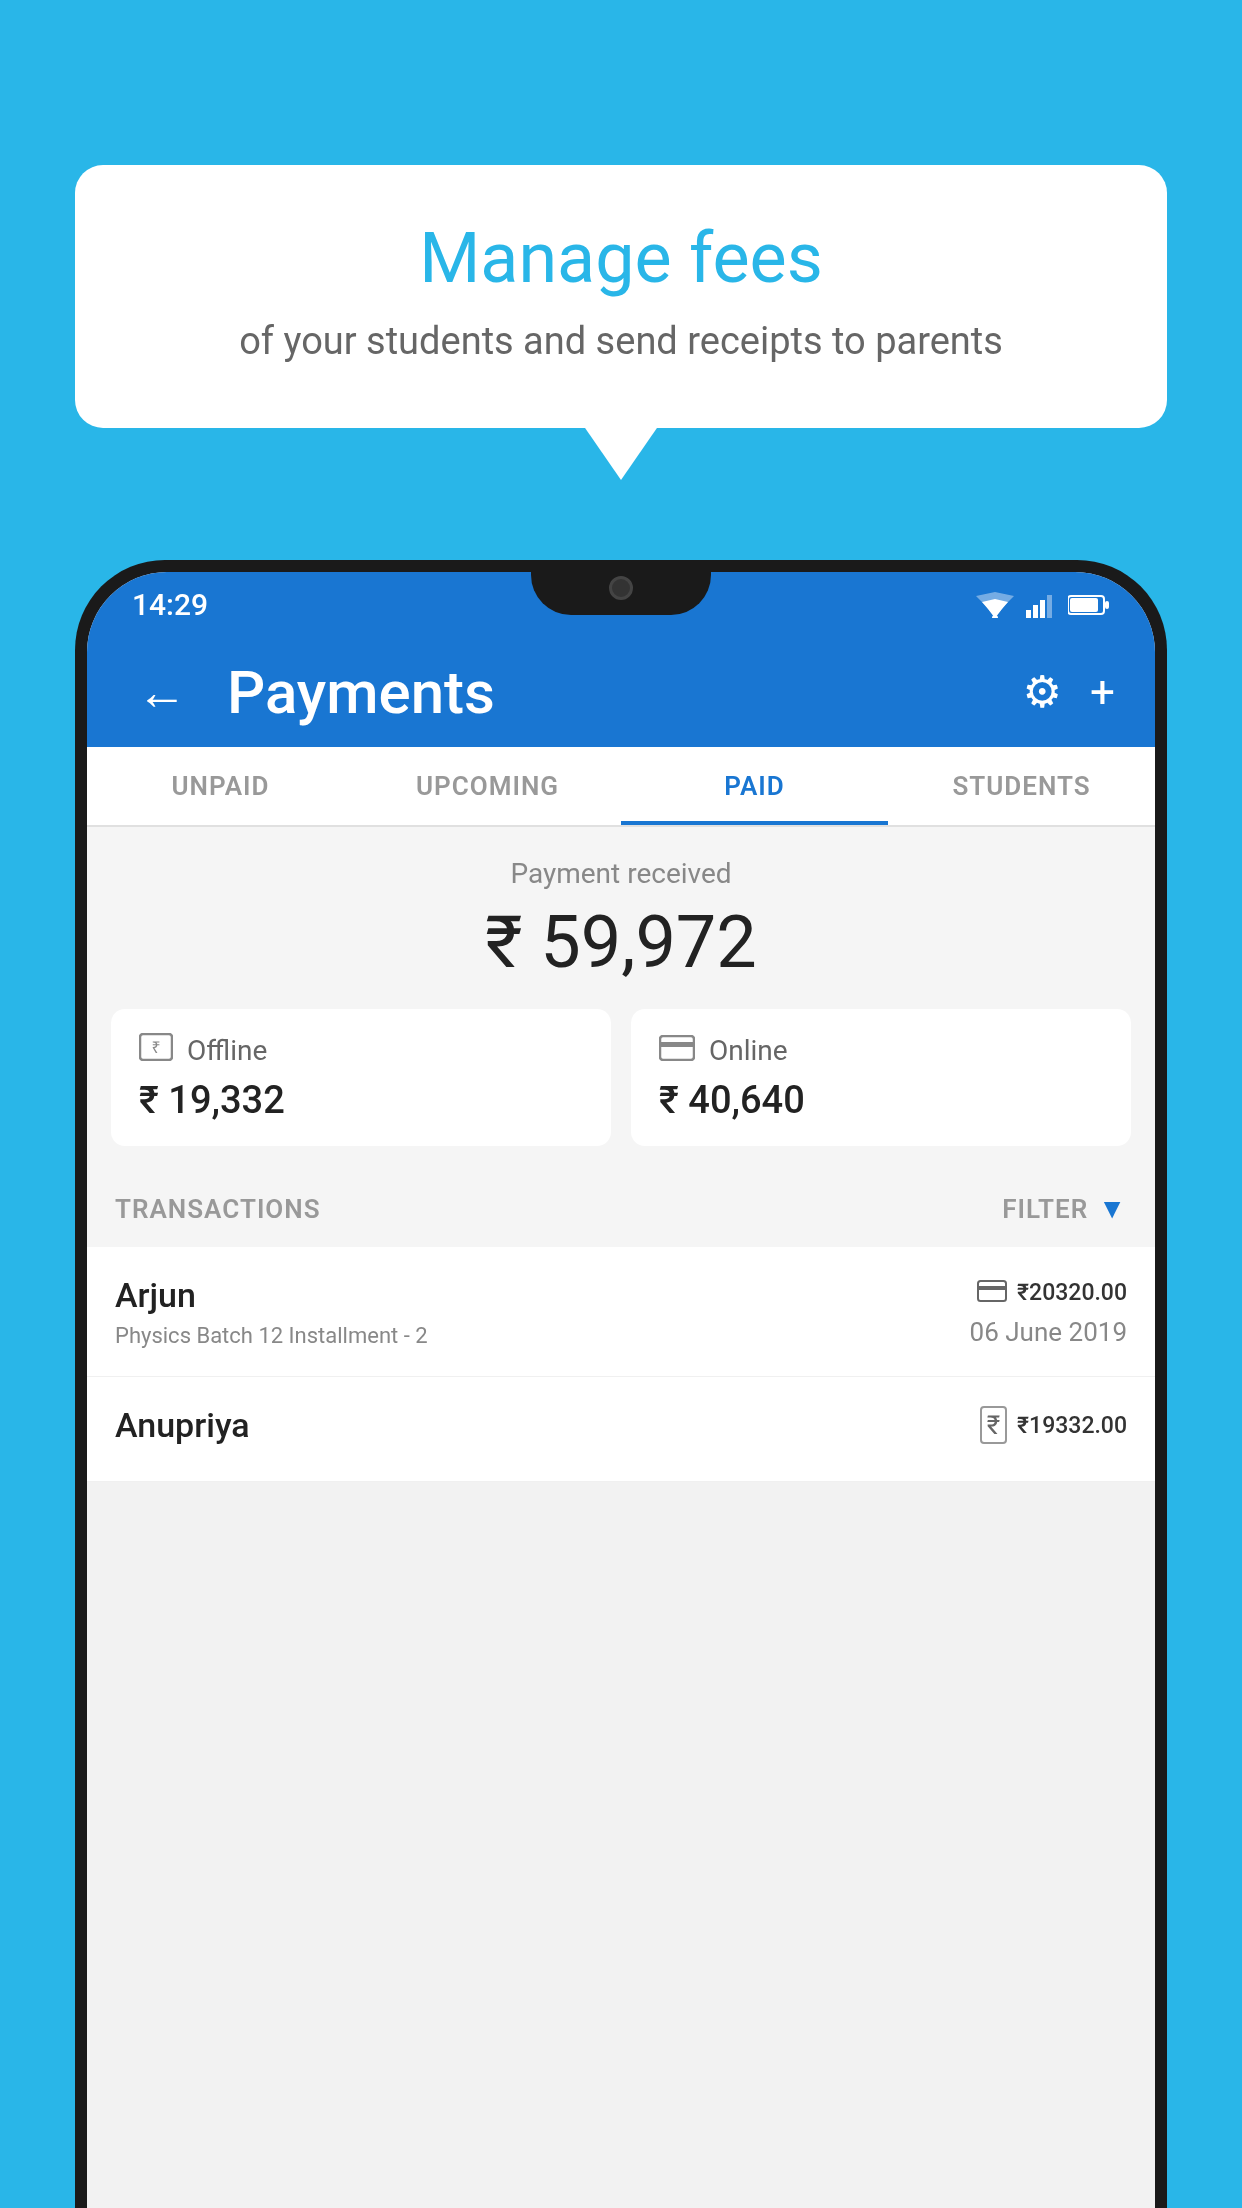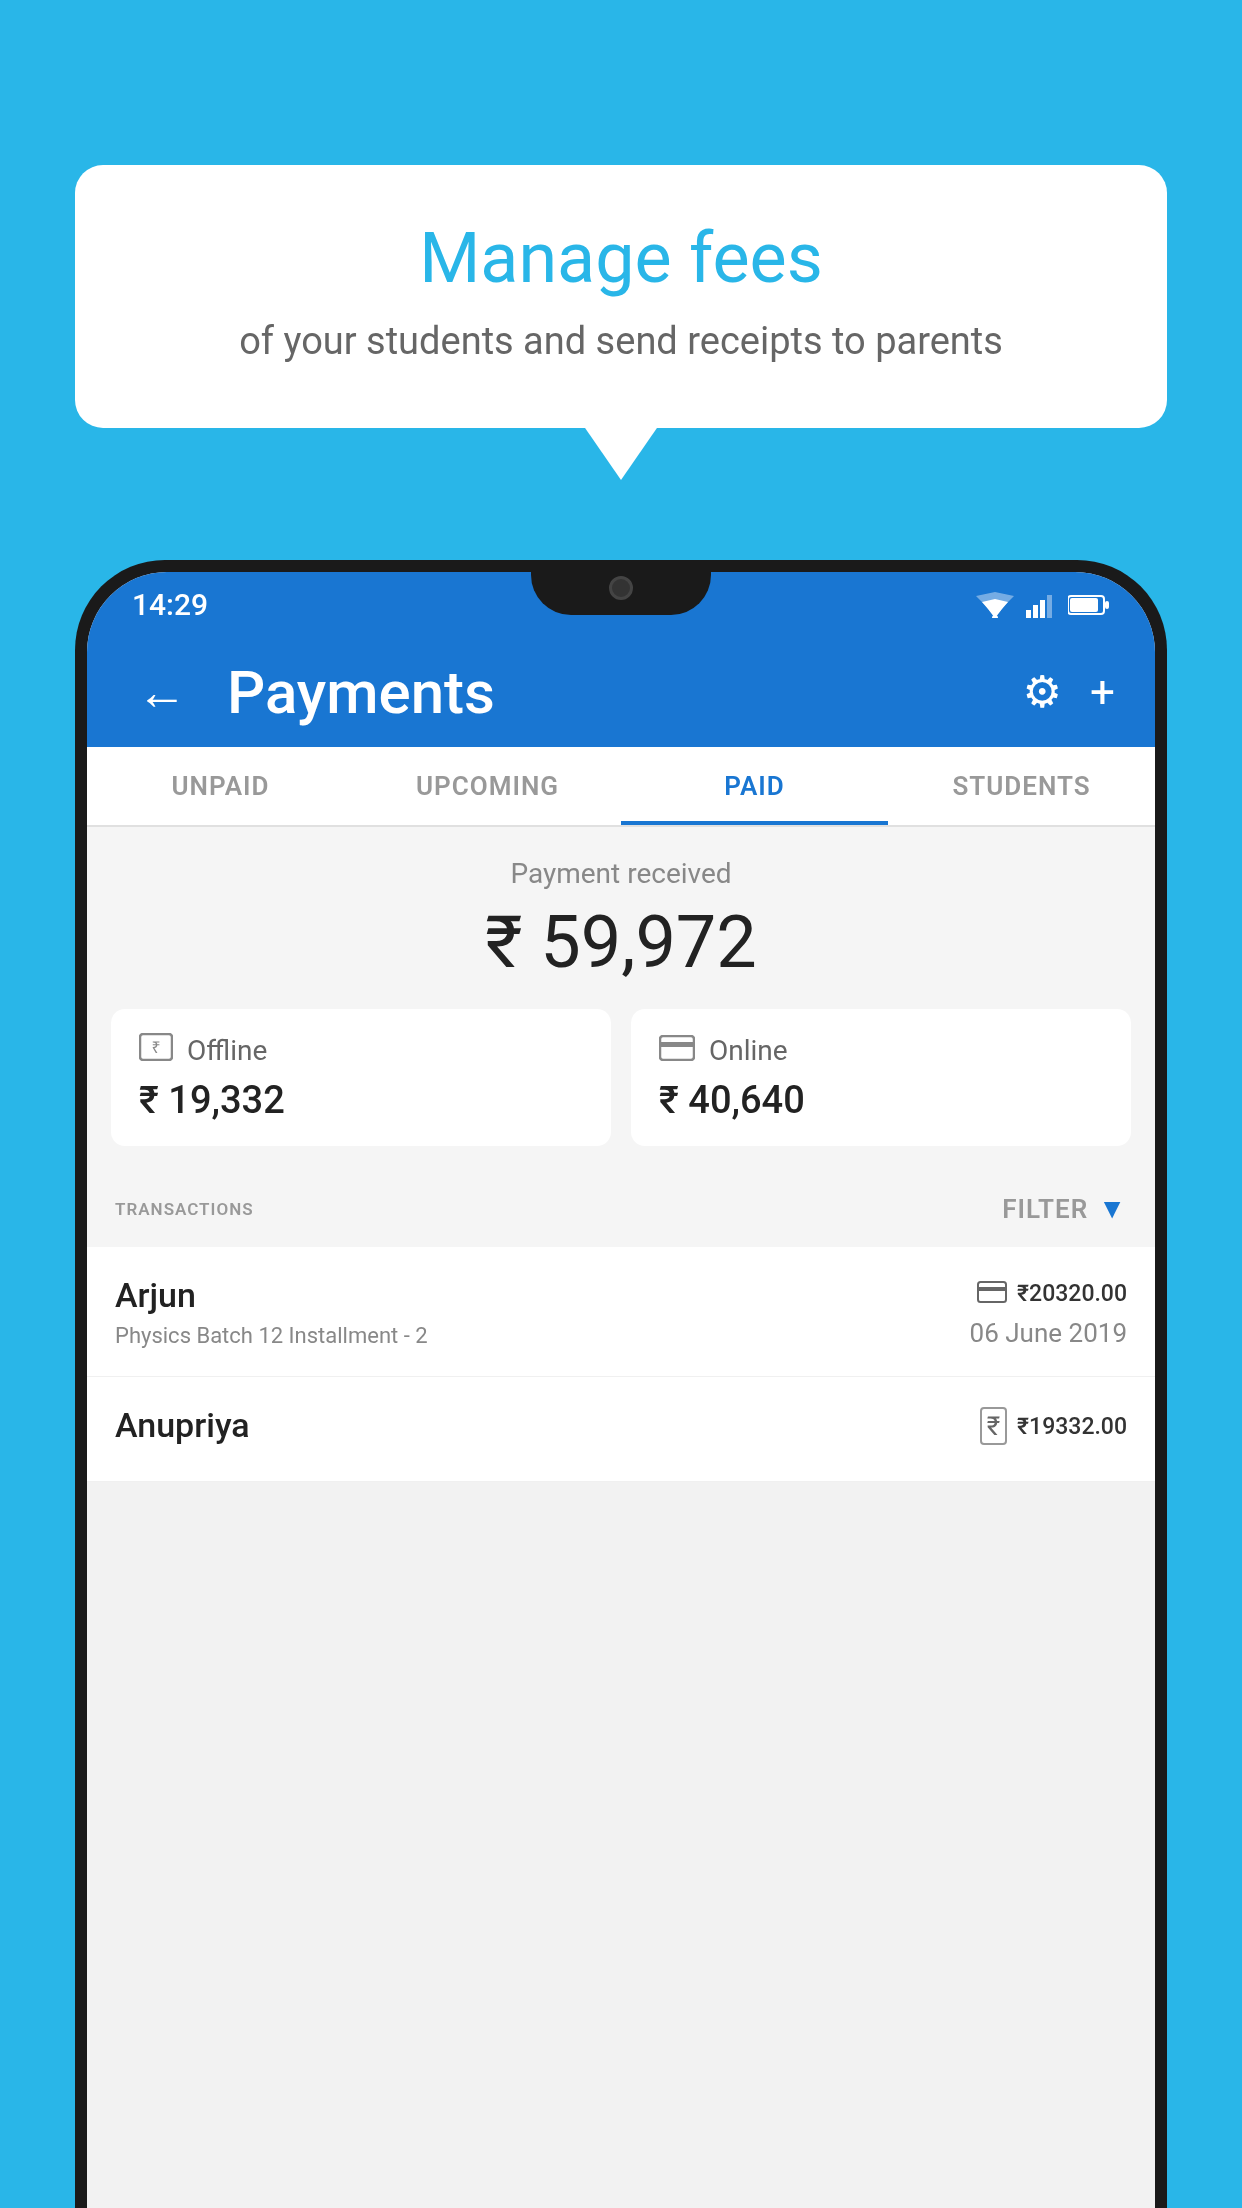--- a/index.html
+++ b/index.html
@@ -276,21 +276,21 @@
     
     .transactions-header {
       display: flex;
       justify-content: space-between;
       align-items: center;
       padding: 22px 28px;
       background: #f5f5f5;
     }
 
     .transactions-label {
-      font-size: 17px;
+      font-size: 26px;
       font-weight: 600;
       color: #999;
       letter-spacing: 1px;
     }
 
     .filter-btn {
       display: flex;
       align-items: center;
       gap: 10px;
       font-size: 26px;
@@ -308,21 +308,21 @@
     
     .transactions-list {
       background: white;
     }
 
     .transaction-row {
       padding: 28px 28px;
       border-bottom: 1px solid #f0f0f0;
       display: flex;
       justify-content: space-between;
-      align-items: flex-end;
+      align-items: center;
     }
 
     .transaction-left {}
 
     .transaction-name {
       font-size: 34px;
       font-weight: 500;
       color: #222;
       margin-bottom: 8px;
     }

